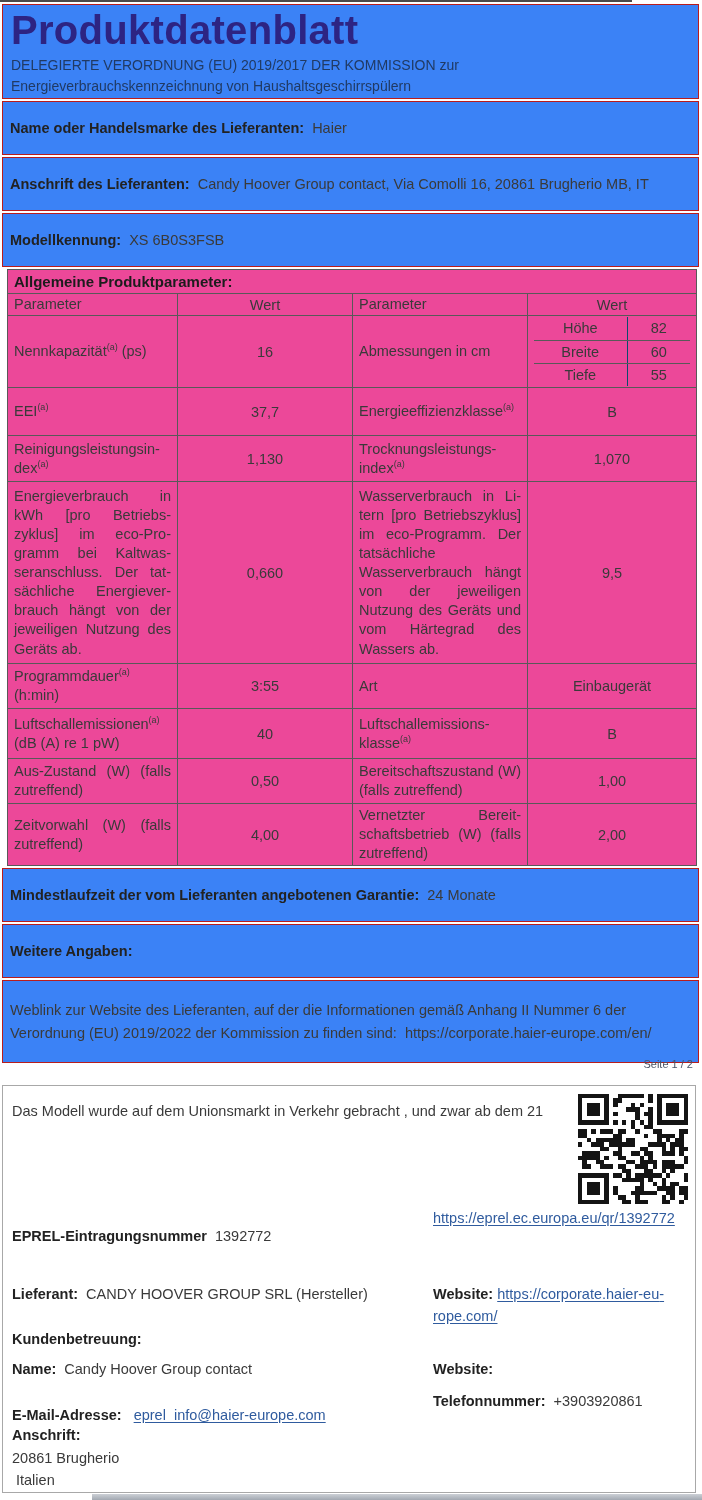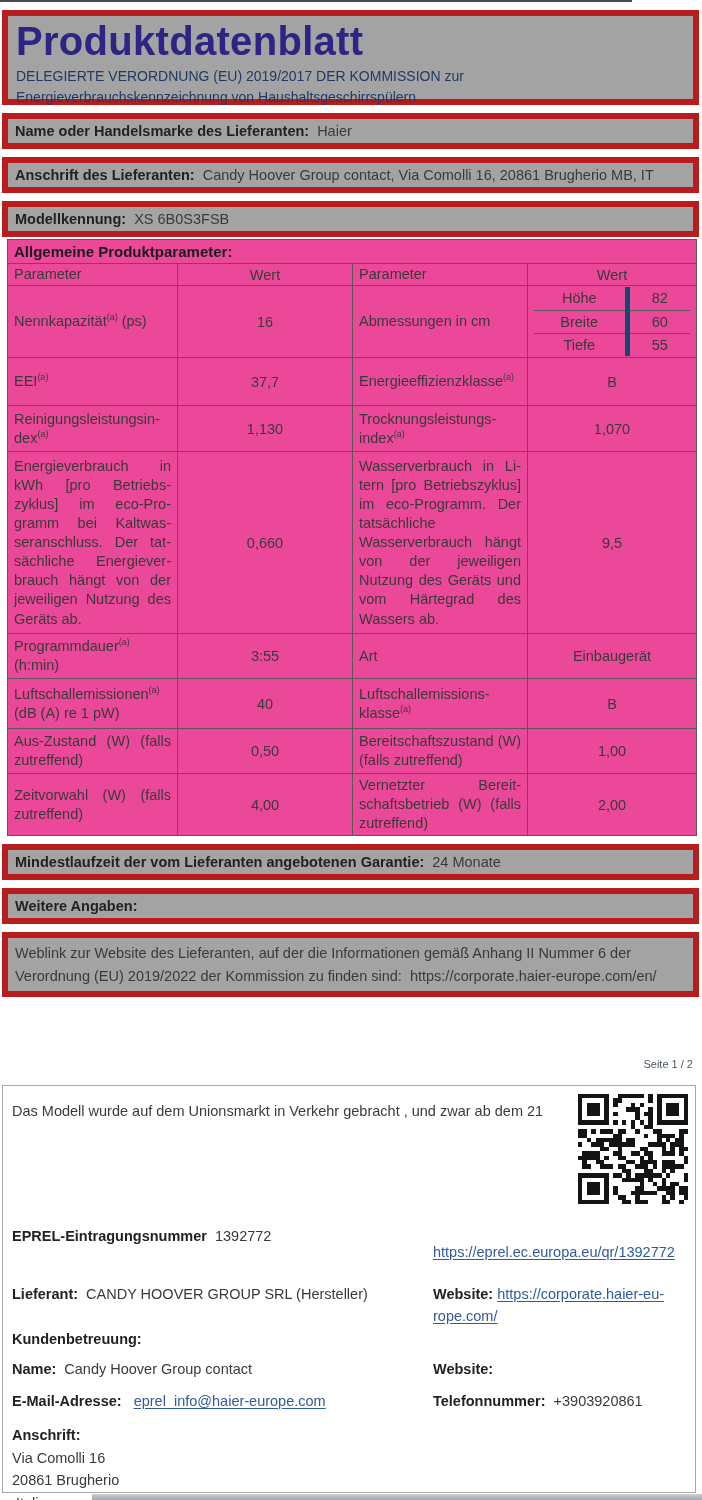--- a/index.html
+++ b/index.html
@@ -4,27 +4,27 @@
 <style>
   html,body { margin:0; padding:0; }
   body {
     width:702px; height:1500px; position:relative; overflow:hidden;
     background:#ffffff; color:#3a3a3a;
     font-family:"Liberation Sans", sans-serif;
   }
   .topstrip { position:absolute; top:0; left:0; width:632px; height:2px; background:#4a4a4a; }
 
   #page1 { position:absolute; top:2px; left:2px; width:697px; }
-  .box { border:6px solid #b91c1c; background:#a3a3a3; margin-top:8px; box-sizing:border-box; }
+  .box { border:1px solid #b91c1c; background:#3b82f6; margin-top:2px; box-sizing:border-box; }
 
   .titlebox { height:95px; padding:2px 8px 0 8px; }
   .title { margin:0; font-size:40px; font-weight:bold; color:#2d2483; line-height:1.18; letter-spacing:0.3px; }
   .subtitle { margin-top:1px; font-size:14px; line-height:1.5; color:#203a64; padding-right:72px; }
 
-  .inforow { padding:4px 7px; font-size:14.5px; min-height:19px; }
+  .inforow { padding:18px 7px; font-size:14.5px; min-height:19px; }
   .blbl { font-weight:bold; color:#222222; }
   .gap { margin-left:8px; }
 
   table.params { margin-top:2px; margin-left:5px; border-collapse:collapse; width:689px; table-layout:fixed; font-size:14.5px; color:#3a3a3a; background:#ec4899; }
   table.params td { border:1px solid #595959; padding:1px 6px; vertical-align:middle; box-sizing:border-box; }
   tr.section td { font-weight:bold; color:#1c1c1c; font-size:15px; padding:3px 6px; height:20px; }
   tr.thead td { height:22px; }
   td.lbl { text-align:justify; line-height:1.32; hyphens:manual; overflow-wrap:break-word; }
   td.val { text-align:center; }
   sup.fn { font-size:9px; line-height:0; }
@@ -32,21 +32,21 @@
   tr.r-eei   td { height:48px; }
   tr.r-rein  td { height:46px; }
   tr.r-energie td { height:182px; }
   tr.r-prog  td { height:45px; }
   tr.r-luft  td { height:50px; }
   tr.r-aus   td { height:45px; }
   tr.r-zeit  td { height:62px; }
   td.dims-cell { padding:0; }
   table.dims { border-collapse:collapse; width:100%; height:100%; table-layout:fixed; }
   table.dims td { border:0; text-align:center; height:23px; padding:0 4px; }
-  table.dims td.k { border-right:5px solid #0c4a6e; width:93px; }
+  table.dims td.k { border-right:1px solid #0c4a6e; width:93px; }
   table.dims tr td { border-bottom:1px solid #595959; }
   table.dims tr:last-child td { border-bottom:0; }
 
   .weblink { line-height:1.55; }
   .footnote { margin:9px 0 0 4px; font-size:13.5px; color:#3a3a3a; }
 
   .seite { position:absolute; top:1058px; right:9px; font-size:11px; color:#4a5568; }
 
   .page2 { position:absolute; top:1085px; left:2px; width:694px; height:408px; border:1px solid #a8a8a8; box-sizing:border-box; font-size:14.5px; background:#fff; }
   .p2-intro { position:absolute; top:17px; left:9px; right:122px; white-space:nowrap; overflow:hidden; }
@@ -408,21 +408,21 @@
         <rect x="14" y="24" width="1" height="1" fill="#141414"></rect>
         <rect x="15" y="24" width="1" height="1" fill="#141414"></rect>
         <rect x="19" y="24" width="1" height="1" fill="#141414"></rect>
         <rect x="20" y="24" width="1" height="1" fill="#141414"></rect>
         <rect x="23" y="24" width="1" height="1" fill="#141414"></rect>
       </svg></div>
 
   <div class="p2row lcol" style="top:140px;">
     <span class="blbl">EPREL-Eintragungsnummer</span><span class="gap">1392772</span>
   </div>
-  <div class="p2row rcol" style="top:156px;">
+  <div class="p2row rcol" style="top:122px;">
     <a class="link">https://eprel.ec.europa.eu/qr/1392772</a>
   </div>
 
   <div class="p2row lcol" style="top:198px;">
     <span class="blbl">Lieferant:</span><span class="gap">CANDY HOOVER GROUP SRL (Hersteller)</span>
   </div>
   <div class="p2row rcol" style="top:198px;">
     <span class="blbl">Website:</span> <a class="link">https://corporate.haier-eu­rope.com/</a>
   </div>
 
@@ -430,28 +430,27 @@
     <span class="blbl">Name:</span><span class="gap">Candy Hoover Group contact</span>
   </div>
 
   <div class="p2row lcol" style="top:243px;">
     <span class="blbl">Kundenbetreuung:</span>
   </div>
   <div class="p2row rcol" style="top:273px;">
     <span class="blbl">Website:</span>
   </div>
 
-  <div class="p2row lcol" style="top:305px;">
+  <div class="p2row lcol" style="top:319px;">
     <span class="blbl">E-Mail-Adresse:</span> <a class="link gap">eprel_info@haier-europe.com</a>
   </div>
   <div class="p2row rcol" style="top:305px;">
     <span class="blbl">Telefonnummer:</span><span class="gap">+3903920861</span>
   </div>
 
   <div class="p2row lcol" style="top:338px;">
     <div class="blbl addr-line">Anschrift:</div>
-    <div class="addr-line">Via Comolli 16</div>
     <div class="addr-line">20861 Brugherio</div>
     <div class="addr-line">Italien</div>
   </div>
 </div>
 
 <div class="bottomstrip"></div>
 
 </body></html>

